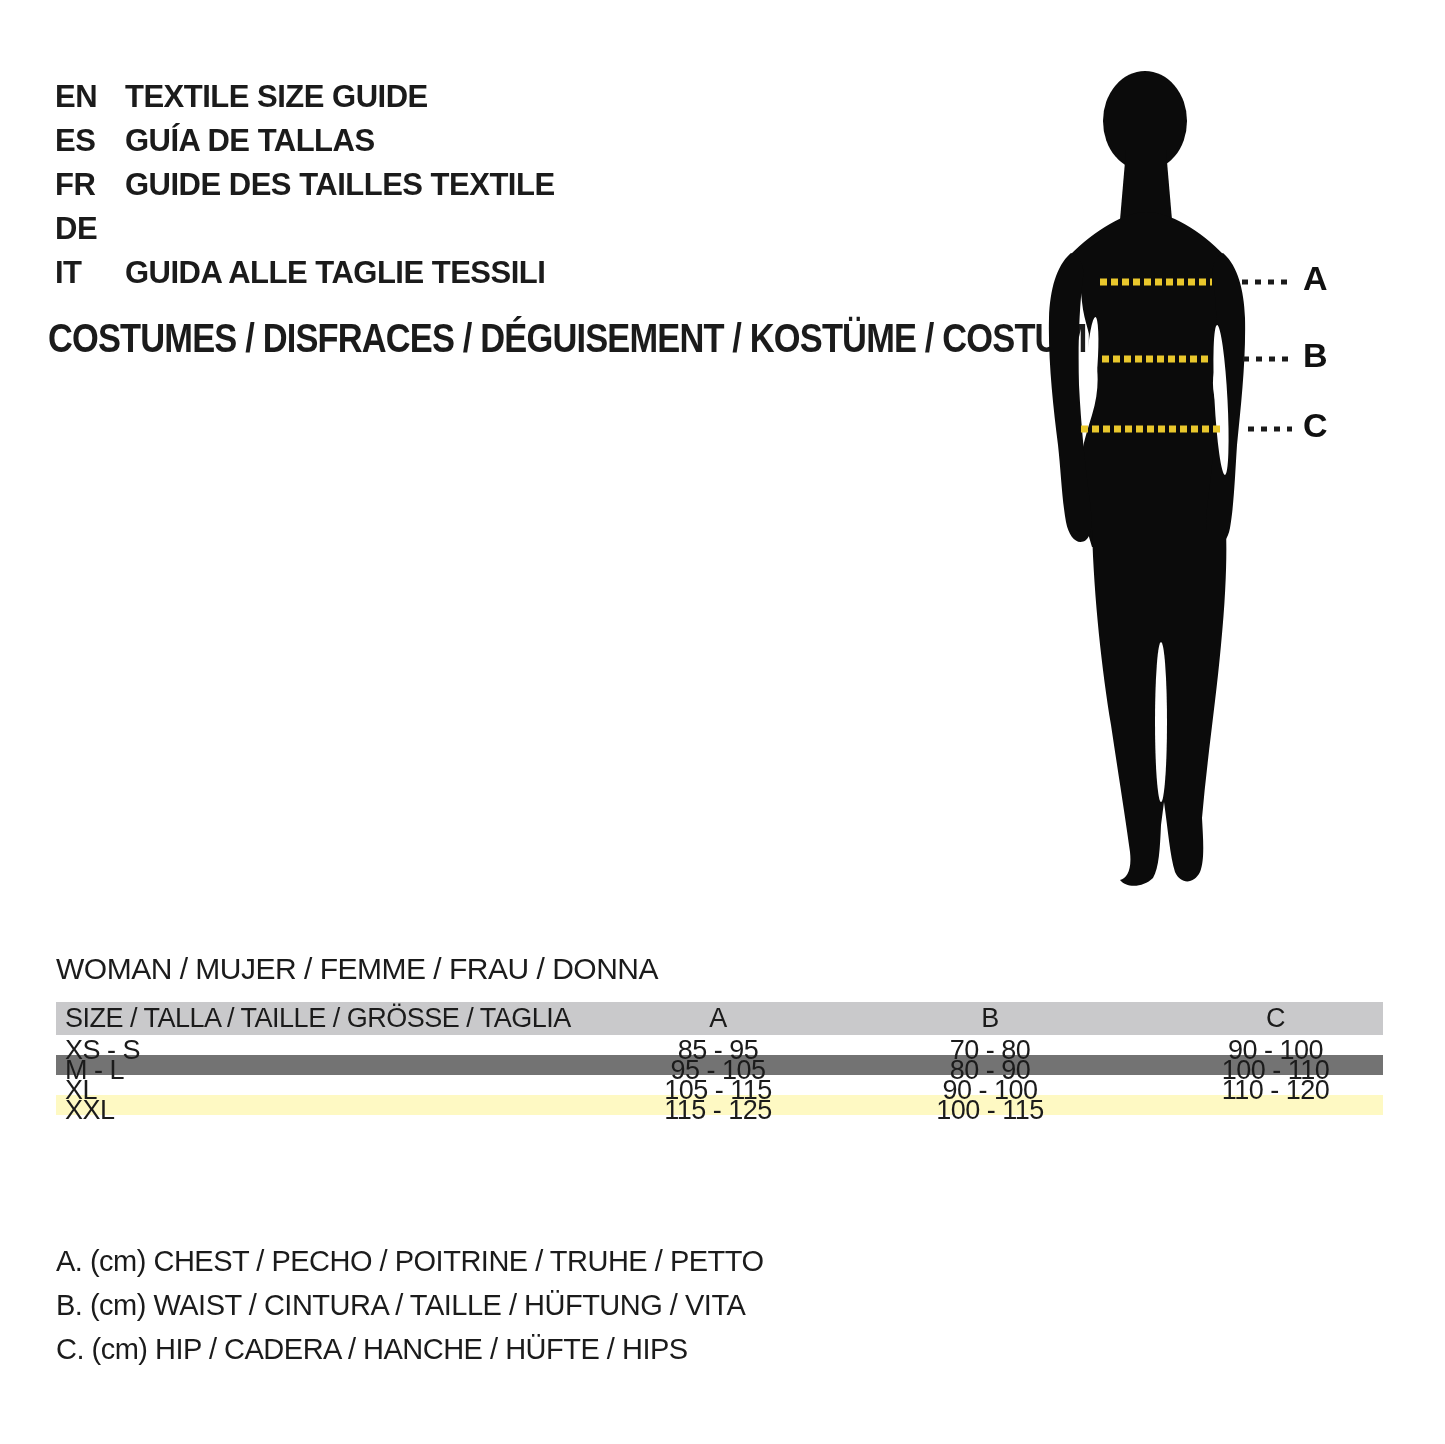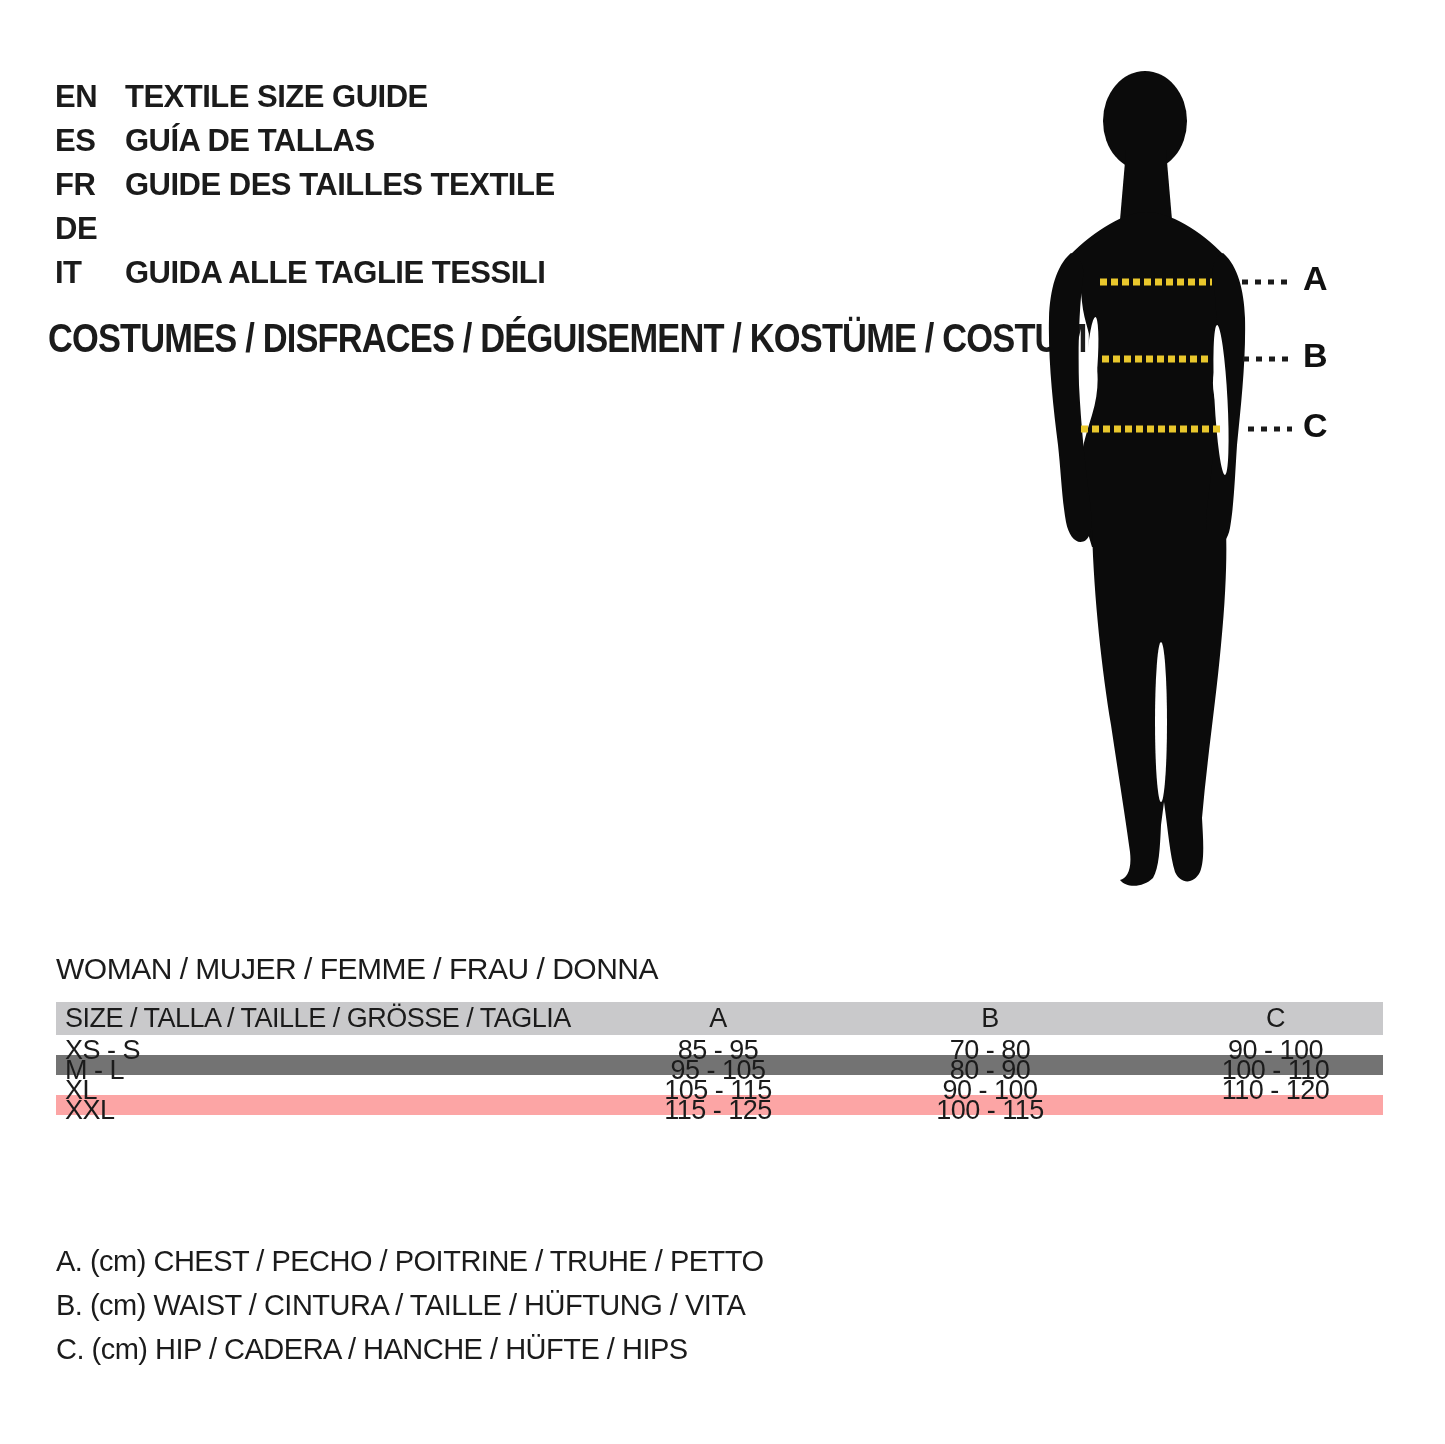--- a/index.html
+++ b/index.html
@@ -180,21 +180,21 @@
       <div class="td cn">95 - 105</div>
       <div class="td cn">80 - 90</div>
       <div class="td cn">100 - 110</div>
     </div>
     <div class="tr row">
       <div class="td c1">XL</div>
       <div class="td cn">105 - 115</div>
       <div class="td cn">90 - 100</div>
       <div class="td cn">110 - 120</div>
     </div>
-    <div class="tr row alt" style="background: #fca5a5;">
+    <div class="tr row alt" style="background: #fef9c3;">
       <div class="td c1">XXL</div>
       <div class="td cn">115 - 125</div>
       <div class="td cn">100 - 115</div>
     </div>
   </div>
 
   <div class="legend-line legend-a">A. (cm) CHEST / PECHO / POITRINE / TRUHE / PETTO</div>
   <div class="legend-line legend-b">B. (cm) WAIST / CINTURA / TAILLE / HÜFTUNG / VITA</div>
   <div class="legend-line legend-c">C. (cm) HIP / CADERA / HANCHE / HÜFTE / HIPS</div>
 

